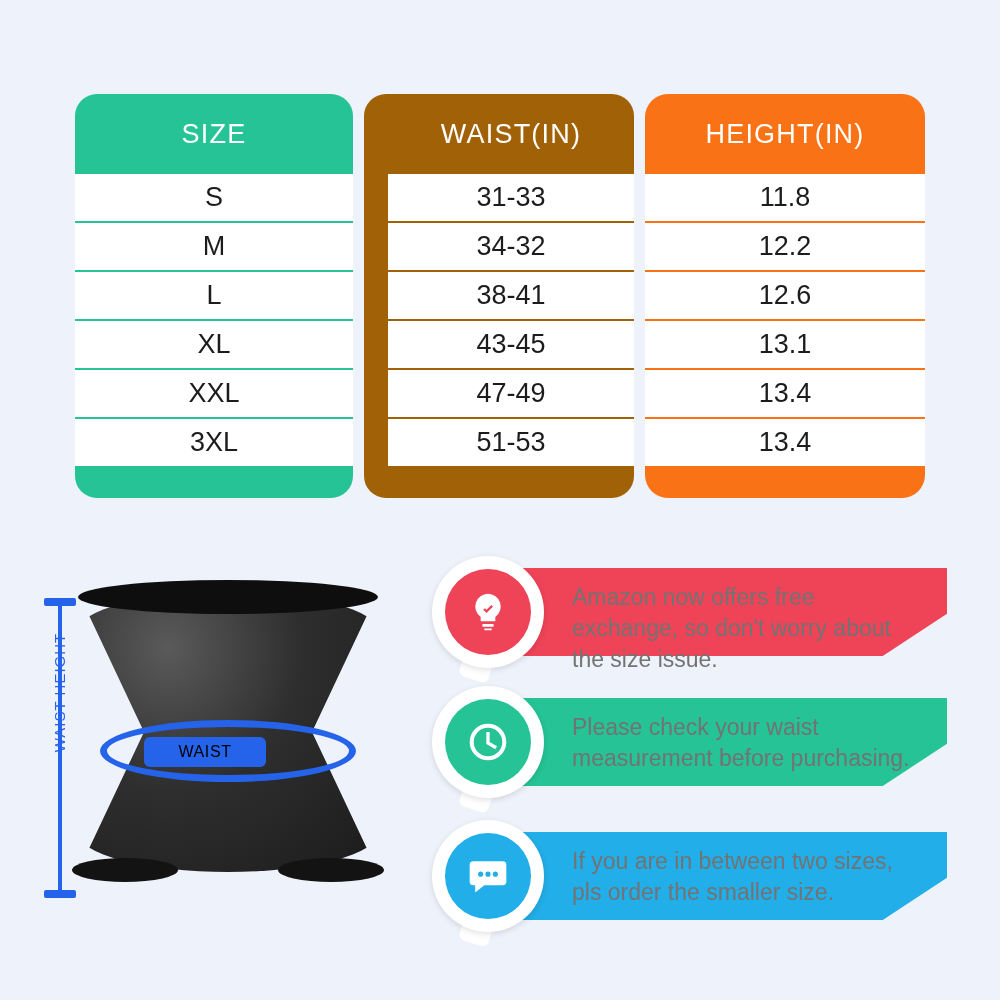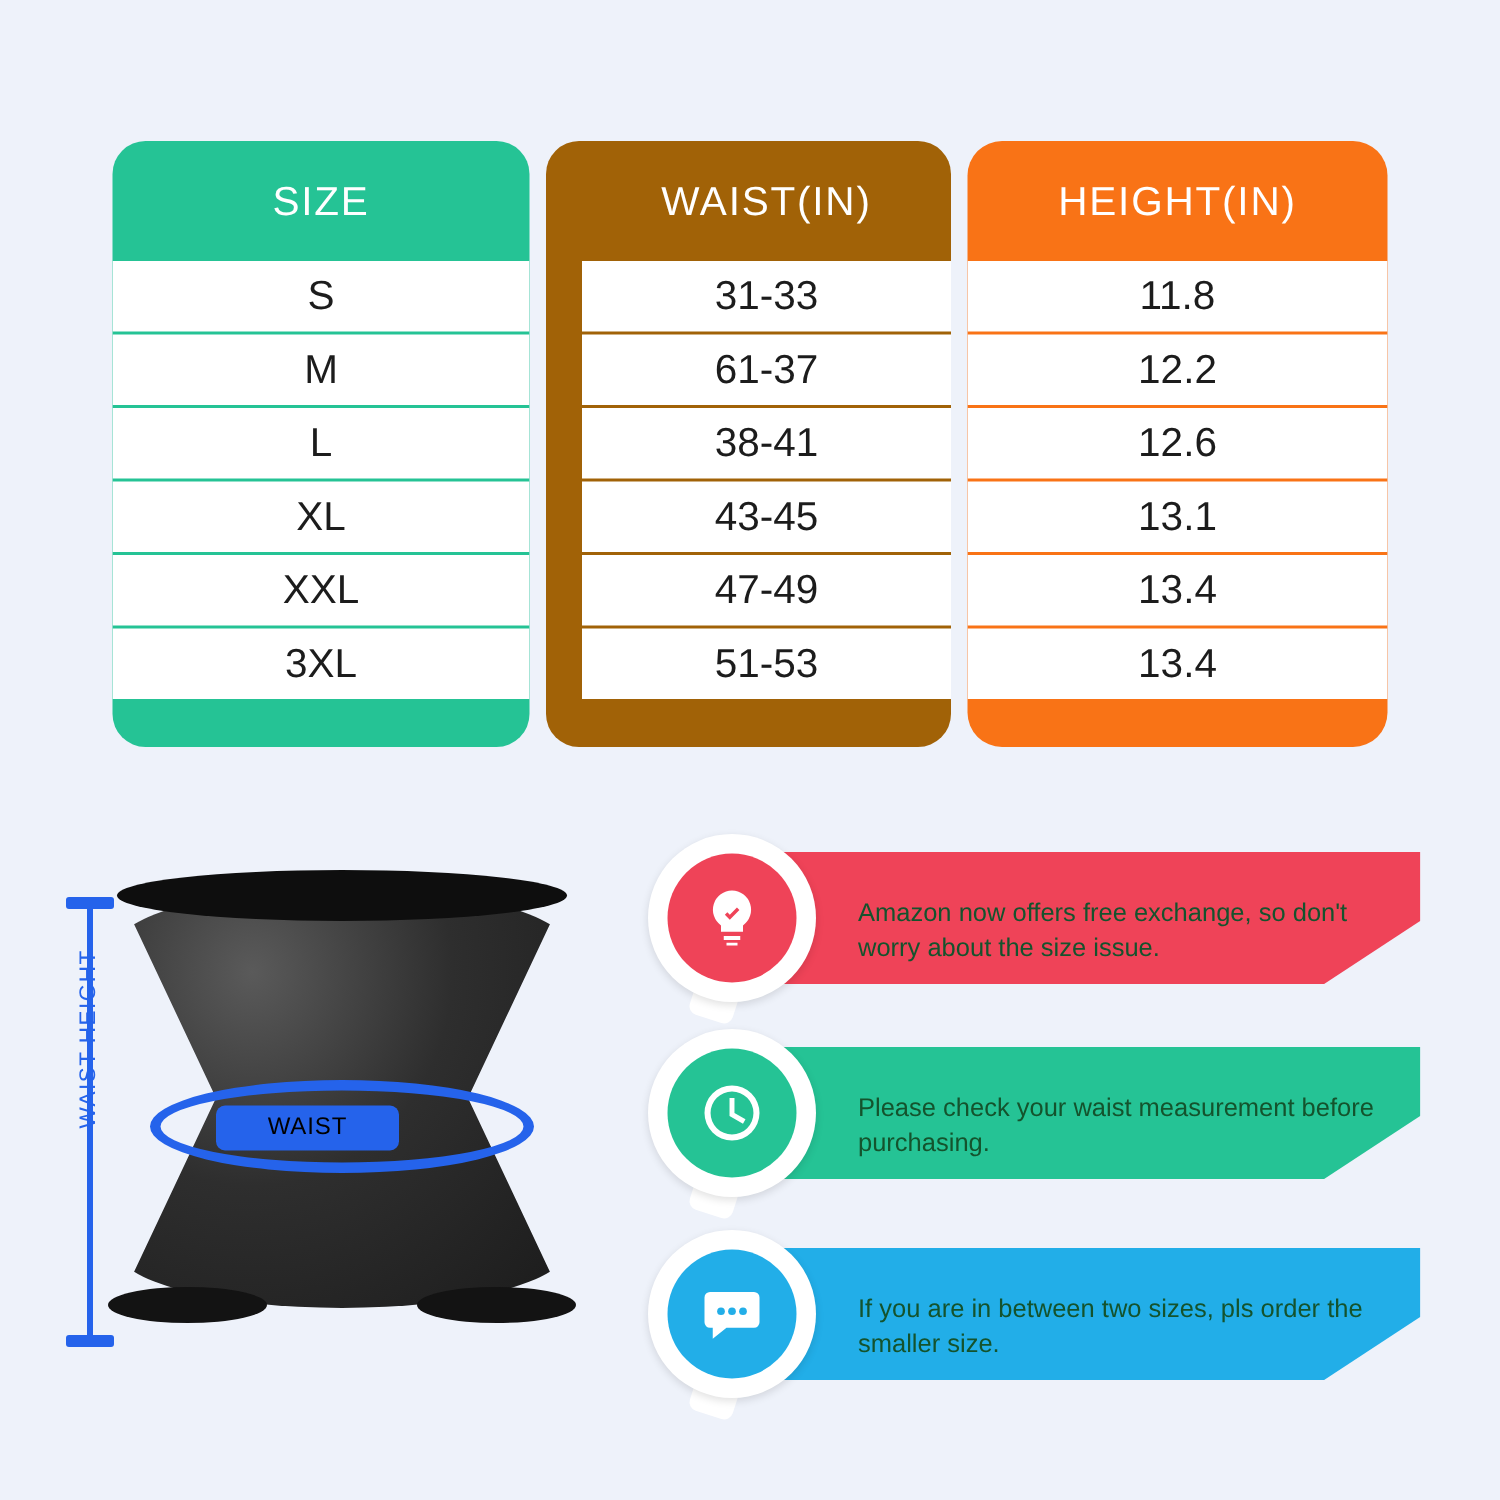--- a/index.html
+++ b/index.html
@@ -155,24 +155,24 @@
     left: 56px; top: 12px;
     width: 459px; height: 88px;
     clip-path: polygon(0 0, 100% 0, 100% 52%, 86% 100%, 0 100%);
   }
   .n1 .ribbon { background: #ef4358; }
   .n2 .ribbon { background: #25c395; }
   .n3 .ribbon { background: #22aee8; }
 
   .ribbon-text {
     position: absolute;
-    left: 140px; top: 42px;
+    left: 140px; top: 26px;
     width: 350px;
-    color: #14532d;
-    font-size: 17px;
+    color: #737373;
+    font-size: 23px;
     line-height: 1.35;
   }
   .bubble {
     position: absolute;
     left: 0; top: 0;
     width: 112px; height: 112px;
     background: #fff;
     border-radius: 50%;
     box-shadow: 0 2px 6px rgba(0,0,0,.12);
   }
@@ -213,21 +213,21 @@
       <div class="cell">XL</div>
       <div class="cell">XXL</div>
       <div class="cell last">3XL</div>
     </div>
   </div>
 
   <div class="col waist">
     <div class="col-head">WAIST(IN)</div>
     <div class="cells">
       <div class="cell">31-33</div>
-      <div class="cell">61-37</div>
+      <div class="cell">34-32</div>
       <div class="cell">38-41</div>
       <div class="cell">43-45</div>
       <div class="cell">47-49</div>
       <div class="cell last">51-53</div>
     </div>
   </div>
 
   <div class="col height">
     <div class="col-head">HEIGHT(IN)</div>
     <div class="cells">

